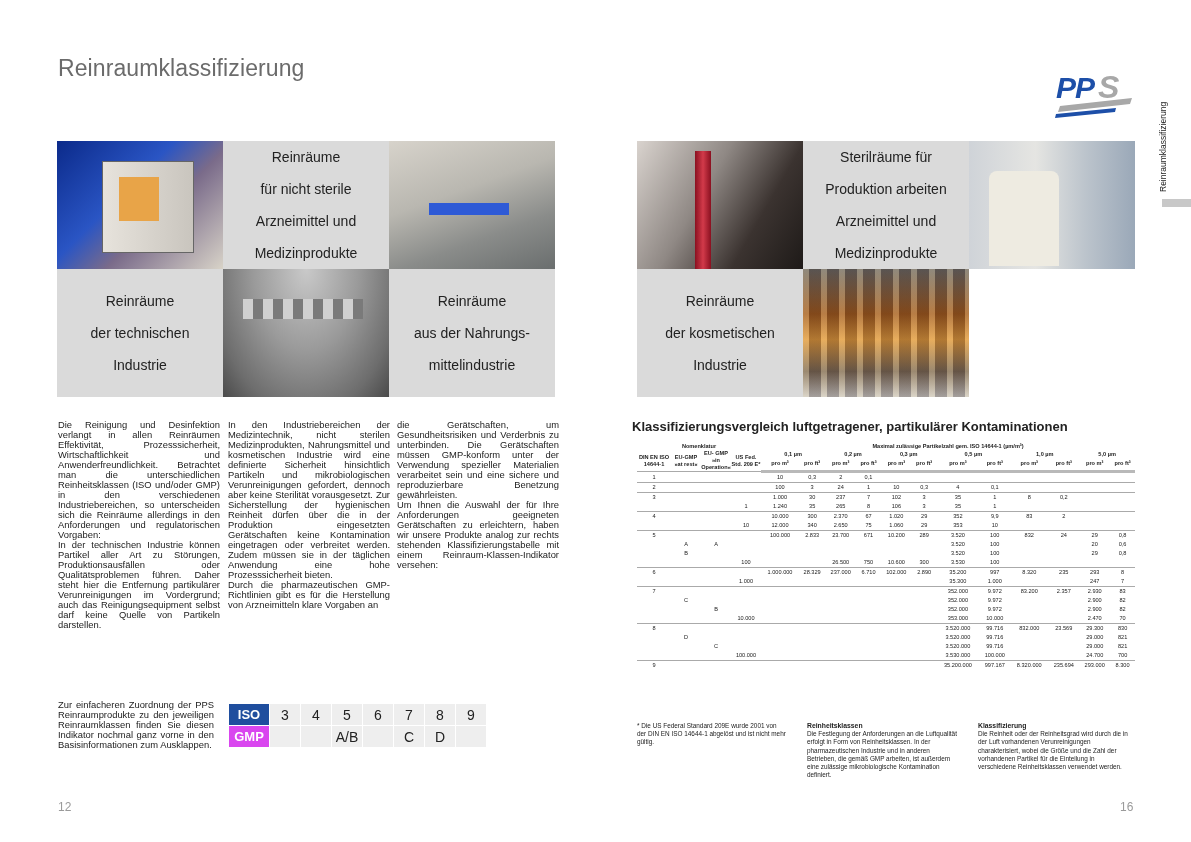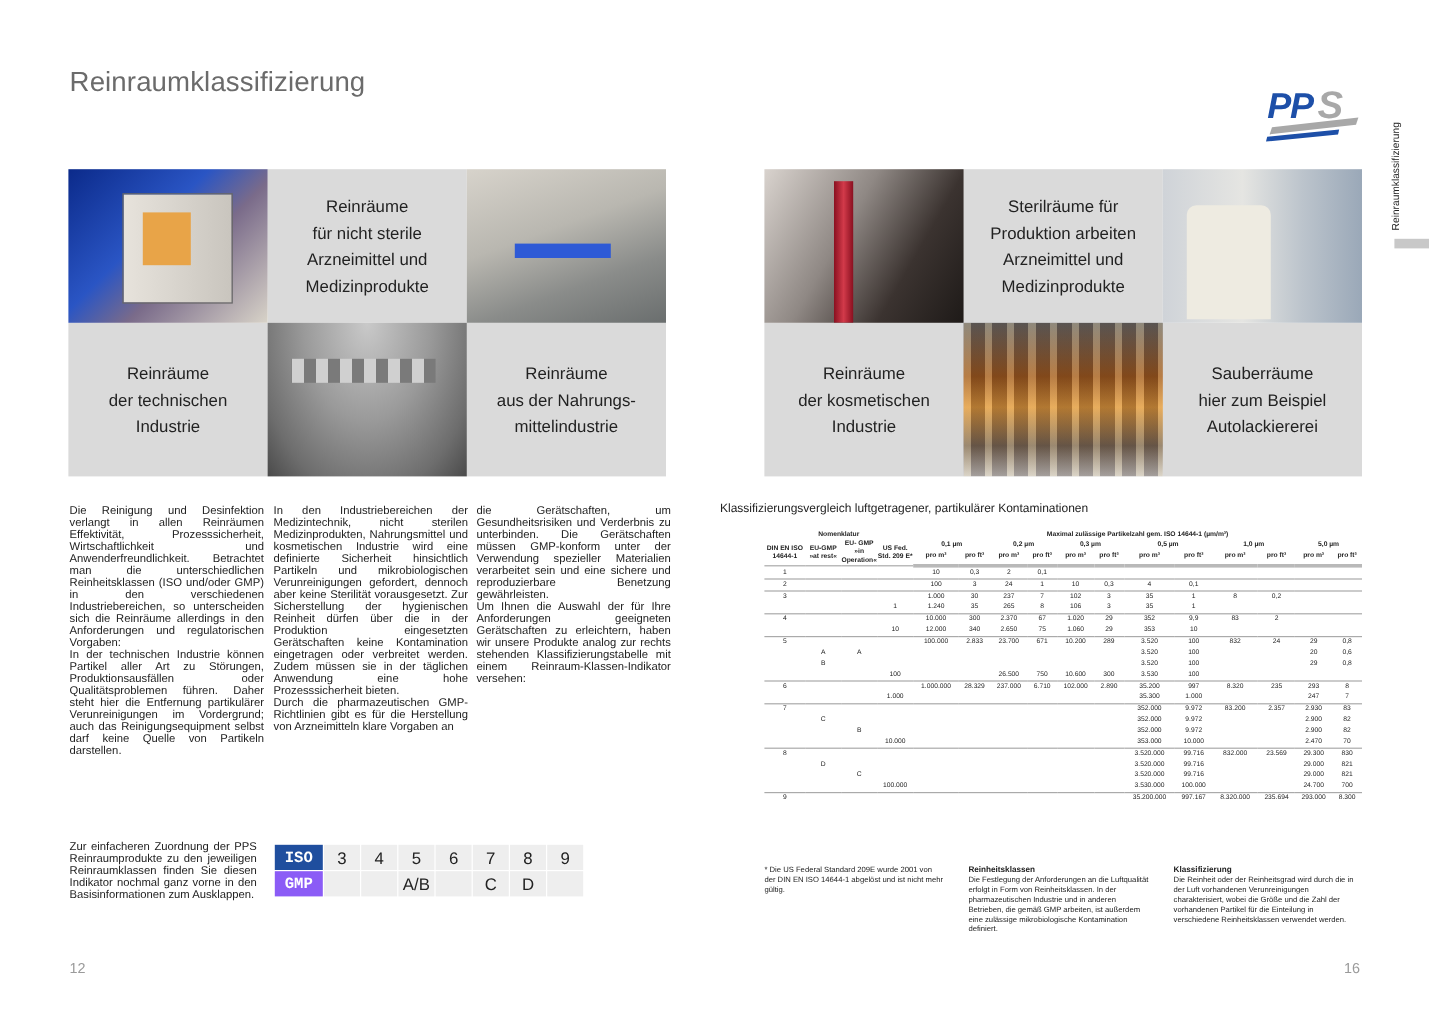--- a/index.html
+++ b/index.html
@@ -7,21 +7,21 @@
   .abs { position: absolute; }
   .title { left: 58px; top: 55px; font-size: 23px; color: #6b6b6b; font-weight: normal; letter-spacing: 0.1px; }
   .logo { left: 1052px; top: 68px; width: 84px; height: 52px; }
   .side-tab { left: 1158px; top: 100px; width: 14px; height: 92px; }
   .side-tab span { display:block; transform: rotate(-90deg); transform-origin: left top; position:absolute; left:0; top:92px; width:92px; font-size:8.5px; color:#222; white-space:nowrap; }
   .side-bar { left: 1162px; top: 199px; width: 29px; height: 8px; background: #c8c8c8; }
 
   .grid { display: grid; grid-template-columns: 166px 166px 166px; grid-template-rows: 128px 128px; }
   .grid-left { left: 57px; top: 141px; }
   .grid-right { left: 637px; top: 141px; }
-  .tile { display:flex; align-items:center; justify-content:center; text-align:center; font-size:14px; line-height:22px; color:#222; background:#dadada; white-space:pre-line; }
+  .tile { display:flex; align-items:center; justify-content:center; text-align:center; font-size:14px; line-height:32px; color:#222; background:#dadada; white-space:pre-line; }
   .photo { position: relative; overflow: hidden; }
   .p1 { background: linear-gradient(135deg,#0b2a8a 0%,#2a55c4 40%,#7a6b8a 60%,#d8d3c8 100%); }
   .p1::after { content:""; position:absolute; left:45px; top:20px; width:90px; height:90px; background: linear-gradient(90deg,#e7e3dc,#c9c5be); border:1px solid #666; }
   .p1::before { content:""; position:absolute; left:62px; top:36px; width:40px; height:44px; background:#e8a448; z-index:2; }
   .p2 { background: linear-gradient(160deg,#d7d3cb 0%,#b9b7b0 40%,#8a8c8a 70%,#6a6e6e 100%); }
   .p2::after { content:""; position:absolute; left:40px; top:62px; width:80px; height:12px; background:#2e5ad6; }
   .p3 { background: radial-gradient(ellipse at 50% 0%,#c9c9c9 0%,#9a9a9a 45%,#6d6d6d 80%,#4a4a4a 100%); }
   .p3::after { content:""; position:absolute; left:20px; top:30px; width:120px; height:20px; background: repeating-linear-gradient(90deg,#d0d0d0 0 10px,#7a7a7a 10px 20px); }
   .p4 { background: linear-gradient(120deg,#d9d3ce 0%,#8f8884 40%,#3b3330 70%,#1e1a18 100%); }
   .p4::after { content:""; position:absolute; left:58px; top:10px; width:16px; height:118px; background: linear-gradient(90deg,#8a1020,#d23a4a,#8a1020); }
@@ -31,29 +31,29 @@
   .p6::after { content:""; position:absolute; left:0; top:0; width:100%; height:100%; background: repeating-linear-gradient(90deg,rgba(255,230,180,0.25) 0 6px,rgba(40,20,10,0.25) 6px 18px); }
 
   .text { font-size: 9.4px; line-height: 10px; color: #222; text-align: justify; }
   .col1 { left: 58px; top: 420px; width: 162px; }
   .col2 { left: 228px; top: 420px; width: 162px; }
   .col3 { left: 397px; top: 420px; width: 162px; }
   .note { left: 58px; top: 700px; width: 156px; }
 
   .indicator { left: 228px; top: 703px; border-collapse: separate; border-spacing: 1px; }
   .indicator td { width: 30px; height: 21px; background: #eeeeee; text-align: center; font-size: 14px; color: #222; font-family: "Liberation Sans", sans-serif; }
-  .indicator td.lbl { width: 40px; color: #fff; font-weight: bold; font-size: 13px; font-family: Liberation Mono, monospace; }
+  .indicator td.lbl { width: 40px; color: #fff; font-weight: bold; font-size: 13px; }
   .indicator td.iso { background: #1f4e9e; }
-  .indicator td.gmp { background: #8b5cf6; }
+  .indicator td.gmp { background: #d946ef; }
 
   .pnum { font-size: 12px; color: #9a9a9a; }
   .pnum-l { left: 58px; top: 800px; }
   .pnum-r { left: 1120px; top: 800px; }
 
-  .tbl-caption { left: 600px; top: 419px; font-size: 10px; color: #222; }
+  .tbl-caption { left: 632px; top: 419px; font-size: 13px; color: #222; font-weight: bold; }
   .ctable { left: 637px; top: 443px; width: 498px; border-collapse: collapse; font-size: 5.6px; color: #222; font-family: "Liberation Sans", sans-serif; }
   .ctable th { font-weight: bold; font-size: 5.6px; padding: 0; line-height: 7px; text-align:center; }
   .ctable td { padding: 0; height: 9px; line-height: 9px; text-align: center; }
   .ctable tr.top-border td { border-top: 1.5px solid #aaa; }
   .ctable thead tr.hdr-last th { border-bottom: 3px solid #b9b9b9; padding-bottom:2px; }
 
   .foot { font-size: 6.4px; line-height: 8.2px; color: #222; }
   .foot b { font-weight: bold; font-size: 6.8px; }
   .foot1 { left: 637px; top: 722px; width: 150px; }
   .foot2 { left: 807px; top: 722px; width: 150px; }
@@ -98,23 +98,20 @@
   <div class="photo p4"></div>
   <div class="tile">Sterilräume für
 Produktion arbeiten
 Arzneimittel und
 Medizinprodukte</div>
   <div class="photo p5"></div>
   <div class="tile">Reinräume
 der kosmetischen
 Industrie</div>
   <div class="photo p6"></div>
-  <div class="tile">Sauberräume
-hier zum Beispiel
-Autolackiererei</div>
 </div>
 
 <p class="abs text col1" style="white-space:pre-line">Die Reinigung und Desinfektion verlangt in allen Reinräumen Effektivität, Prozesssicherheit, Wirtschaftlichkeit und Anwenderfreundlichkeit. Betrachtet man die unterschiedlichen Reinheitsklassen (ISO und/oder GMP) in den verschiedenen Industriebereichen, so unterscheiden sich die Reinräume allerdings in den Anforderungen und regulatorischen Vorgaben:
 In der technischen Industrie können Partikel aller Art zu Störungen, Produktionsausfällen oder Qualitätsproblemen führen. Daher steht hier die Entfernung partikulärer Verunreinigungen im Vordergrund; auch das Reinigungsequipment selbst darf keine Quelle von Partikeln darstellen.</p>
 <p class="abs text col2" style="white-space:pre-line">In den Industriebereichen der Medizintechnik, nicht sterilen Medizinprodukten, Nahrungsmittel und kosmetischen Industrie wird eine definierte Sicherheit hinsichtlich Partikeln und mikrobiologischen Verunreinigungen gefordert, dennoch aber keine Sterilität vorausgesetzt. Zur Sicherstellung der hygienischen Reinheit dürfen über die in der Produktion eingesetzten Gerätschaften keine Kontamination eingetragen oder verbreitet werden. Zudem müssen sie in der täglichen Anwendung eine hohe Prozesssicherheit bieten.
 Durch die pharmazeutischen GMP-Richtlinien gibt es für die Herstellung von Arzneimitteln klare Vorgaben an</p>
 <p class="abs text col3" style="white-space:pre-line">die Gerätschaften, um Gesundheitsrisiken und Verderbnis zu unterbinden. Die Gerätschaften müssen GMP-konform unter der Verwendung spezieller Materialien verarbeitet sein und eine sichere und reproduzierbare Benetzung gewährleisten.
 Um Ihnen die Auswahl der für Ihre Anforderungen geeigneten Gerätschaften zu erleichtern, haben wir unsere Produkte analog zur rechts stehenden Klassifizierungstabelle mit einem Reinraum-Klassen-Indikator versehen:</p>
 <p class="abs text note">Zur einfacheren Zuordnung der PPS Reinraumprodukte zu den jeweiligen Reinraumklassen finden Sie diesen Indikator nochmal ganz vorne in den Basisinformationen zum Ausklappen.</p>
 

